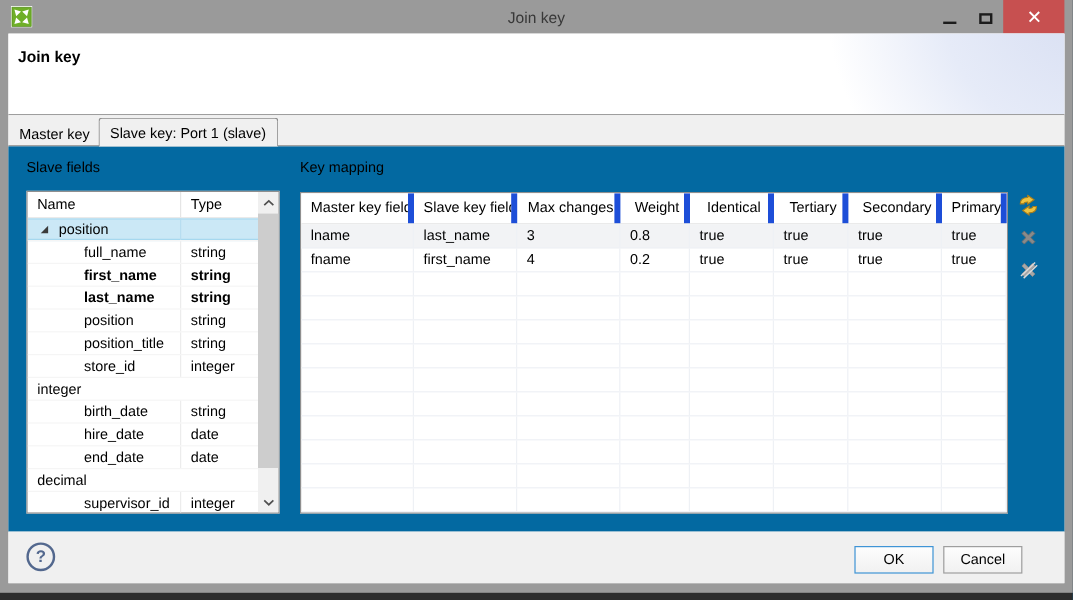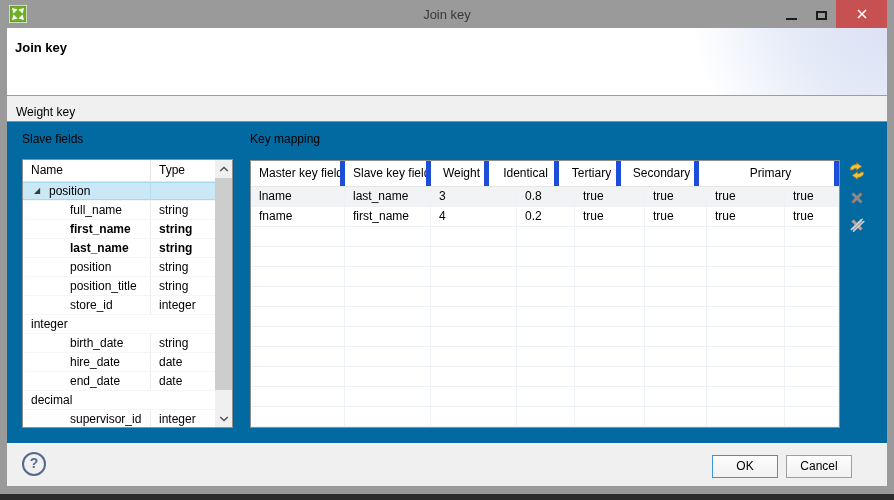--- a/index.html
+++ b/index.html
@@ -106,21 +106,22 @@
     </div>
   </div>
 
   <div class="dialog-body">
 
     <div class="banner">
       <div class="banner-title">Join key</div>
     </div>
 
     <div class="tabstrip">
-      <div class="tab">Weight key</div>
+      <div class="tab">Master key</div>
+      <div class="tab active">Slave key: Port 1 (slave)</div>
     </div>
 
     <div class="content">
       <div class="sec-label lbl-slave">Slave fields</div>
       <div class="sec-label lbl-mapping">Key mapping</div>
 
       <div class="tree-table">
         <div class="tree-header">
           <div class="th-name">Name</div>
           <div class="th-type">Type</div>
@@ -189,20 +190,21 @@
                 <path d="M1.2 1 L5 4.6 L8.8 1" stroke="#505050" stroke-width="1.4" fill="none"></path>
               </svg>
           </div>
         </div>
       </div>
 
       <div class="map-table">
         <div class="map-header" id="map-header">
             <div class="hcell" style="width: 94px;">Master key field</div>
             <div class="hcell" style="width: 86px;">Slave key field</div>
+            <div class="hcell" style="width: 86px;">Max changes</div>
             <div class="hcell" style="width: 58px;">Weight</div>
             <div class="hcell" style="width: 70px;">Identical</div>
             <div class="hcell" style="width: 62px;">Tertiary</div>
             <div class="hcell" style="width: 78px;">Secondary</div>
             <div class="hcell" style="flex: 1 1 0%;">Primary</div>
           </div>
         <div id="map-body">
             <div class="map-row highlight">
               <div class="cell" style="width: 94px;">lname</div>
               <div class="cell" style="width: 86px;">last_name</div>

